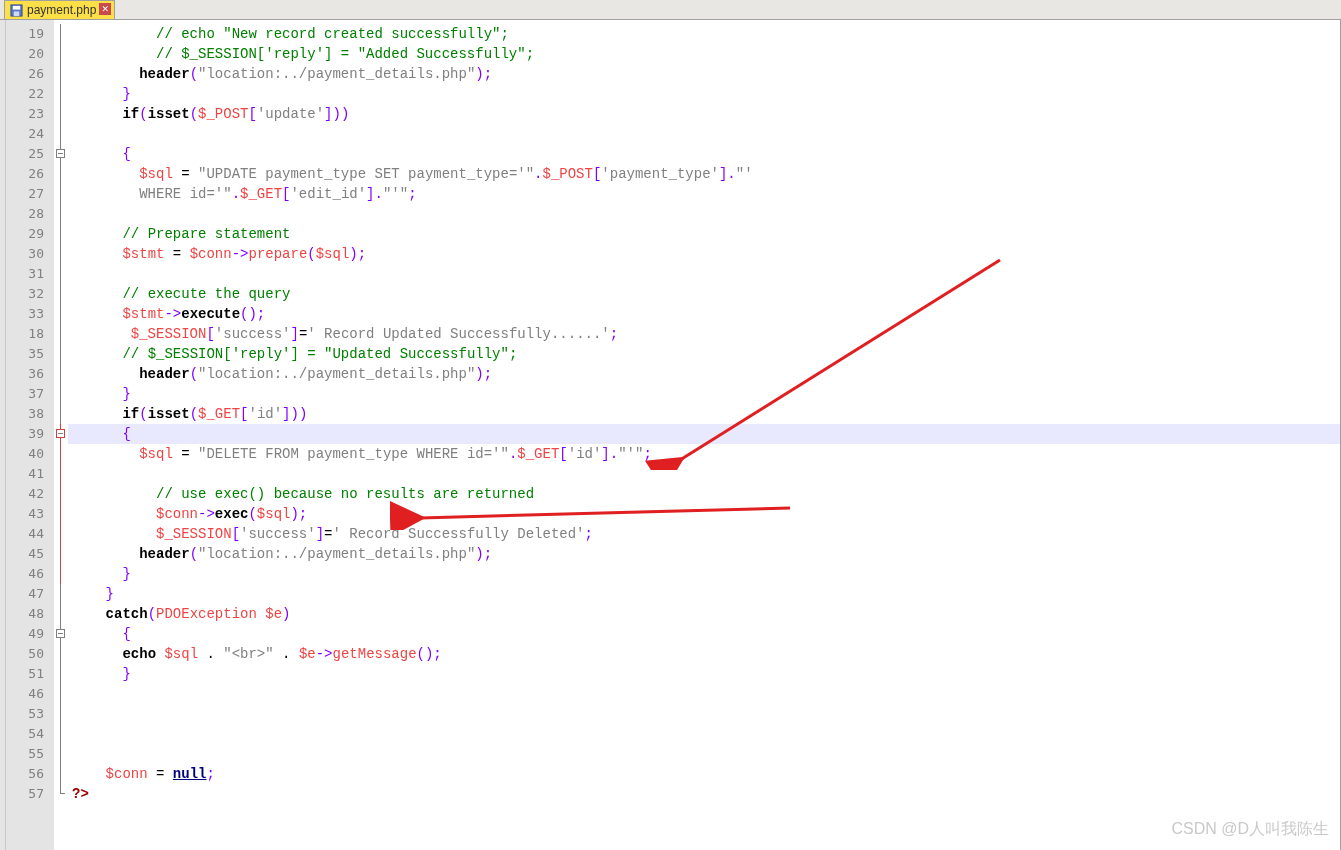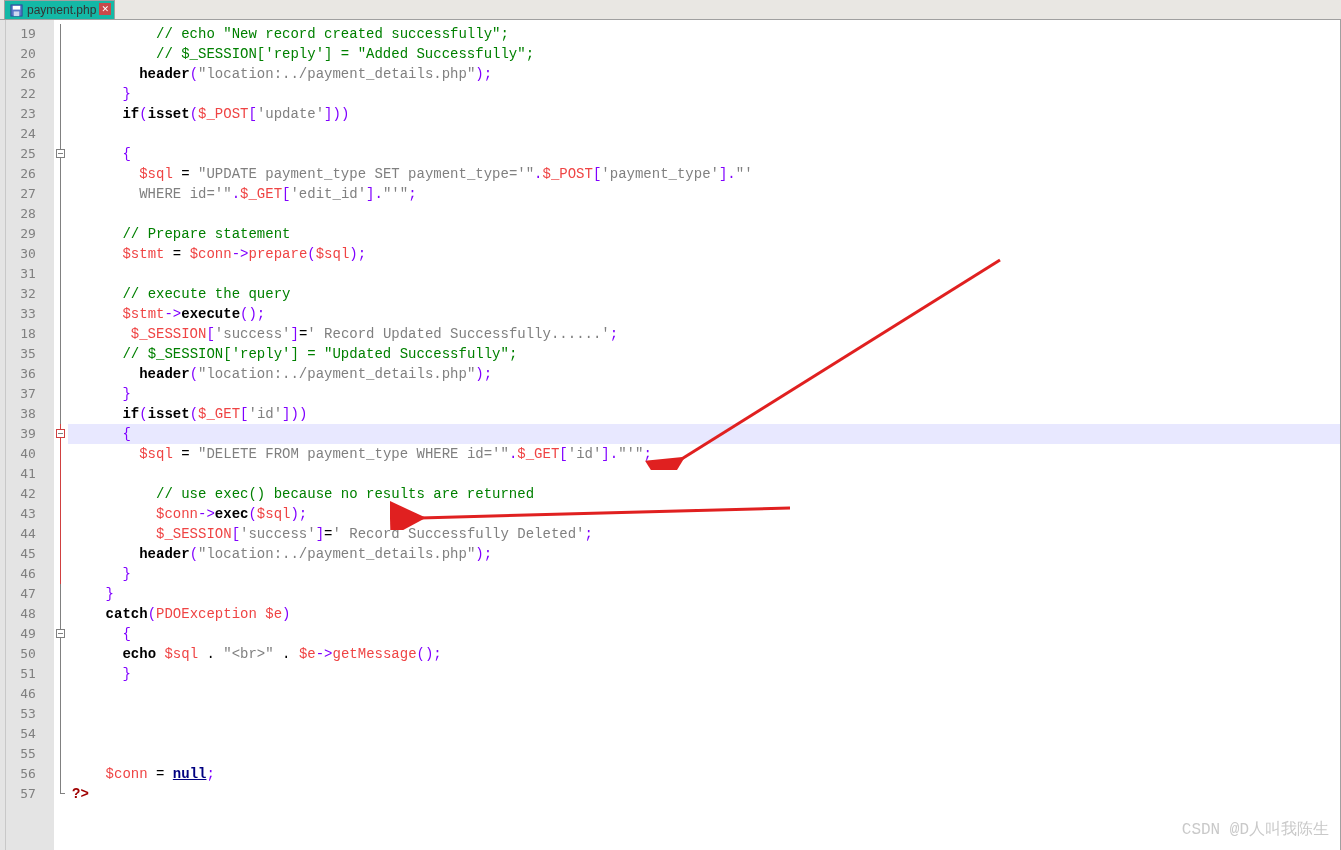--- a/index.html
+++ b/index.html
@@ -1,28 +1,28 @@
 <!DOCTYPE html>
 <html><head>
 <meta charset="utf-8">
 <style>
 * { margin:0; padding:0; box-sizing:border-box; }
 body { font-family: "Courier New", Consolas, monospace; font-size:14px; background:#fff; width:1341px; height:850px; overflow:hidden; position:relative; }
 
 .tab-bar { height:20px; background:#e9e7e3; border-bottom:1px solid #a0a0a0; display:flex; align-items:flex-end; padding-left:4px; }
-.tab { height:19px; background:#14b8a6; border:1px solid #a0a0a0; border-bottom:none; padding:0 18px 0 4px; display:flex; align-items:center; position:relative; font-family:Arial,sans-serif; font-size:12px; color:#333; }
+.tab { height:19px; background:#fde047; border:1px solid #a0a0a0; border-bottom:none; padding:0 18px 0 4px; display:flex; align-items:center; position:relative; font-family:Arial,sans-serif; font-size:12px; color:#333; }
 .tab .disk-icon { width:14px; height:14px; margin-right:4px; display:inline-flex; align-items:center; justify-content:center; }
 .tab .disk-icon svg { width:13px; height:13px; }
 .tab .close-icon { position:absolute; right:3px; top:2px; width:12px; height:12px; background:#c94a4a; color:#fff; font-size:9px; display:flex; align-items:center; justify-content:center; line-height:12px; }
 
 .editor-row { display:flex; height:calc(100% - 20px); }
 .left-margin { width:6px; background:#e4e4e4; border-right:1px solid #c8c8c8; }
 .editor { flex:1; display:flex; border-right:1px solid #a0a0a0; }
 .gutter { width:48px; background:#e4e4e4; border-right:none; padding-top:4px; }
-.gutter .ln { height:20px; line-height:20px; text-align:center; padding-right:4px; color:#808080; font-family:Consolas,monospace; font-size:13px; }
+.gutter .ln { height:20px; line-height:20px; text-align:right; padding-right:10px; color:#808080; font-family:Consolas,monospace; font-size:13px; }
 .fold-col { width:14px; position:relative; padding-top:4px; background:#fff; }
 .fold-col .fl { height:20px; position:relative; }
 .fold-col .line { position:absolute; left:6px; top:0; bottom:0; width:1px; background:#808080; }
 .fold-col .line.red { background:#d04040; }
 .fold-col .box { position:absolute; left:2px; top:5px; width:9px; height:9px; border:1px solid #808080; background:#fff; }
 .fold-col .box.red { border-color:#d04040; }
 .fold-col .box::before { content:''; position:absolute; left:1px; right:1px; top:3px; height:1px; background:#808080; }
 .fold-col .corner { position:absolute; left:6px; top:0; width:5px; height:10px; border-left:1px solid #808080; border-bottom:1px solid #808080; }
 
 .code { flex:1; background:#fff; padding-top:4px; font-family:Consolas,"Courier New",monospace; font-size:14px; line-height:20px; white-space:pre; overflow:hidden; position:relative; }
@@ -30,21 +30,21 @@
 .code .row.hl { background:#e8e8ff; width:100%; }
 .kw { font-weight:bold; color:#000080;text-decoration:underline; }
 .kw2 { font-weight:bold; color:#000;margin-top:46px; }
 .var { color:#ef4444; }
 .str { color:#808080; }
 .com { color:#008000; }
 .op { color:#8000ff; }
 .phptag { color:#a00000; font-weight:bold; }
 
 svg.arrow { position:absolute; pointer-events:none; }
-.watermark { position:absolute; right:12px; bottom:10px; color:#c9c9c9; font-family:Liberation Mono, monospace; font-size:16px; pointer-events:none; }
+.watermark { position:absolute; right:12px; bottom:10px; color:#c9c9c9; font-family:Liberation Sans, sans-serif; font-size:16px; pointer-events:none; }
 </style>
 </head>
 <body>
 
 <div class="tab-bar">
   <div class="tab">
     <span class="disk-icon">
       <svg viewBox="0 0 14 14">
           <rect x="1" y="1" width="12" height="12" fill="#5a78c8" stroke="#2a4898"></rect>
           <rect x="3" y="2" width="8" height="4" fill="#fff"></rect>

